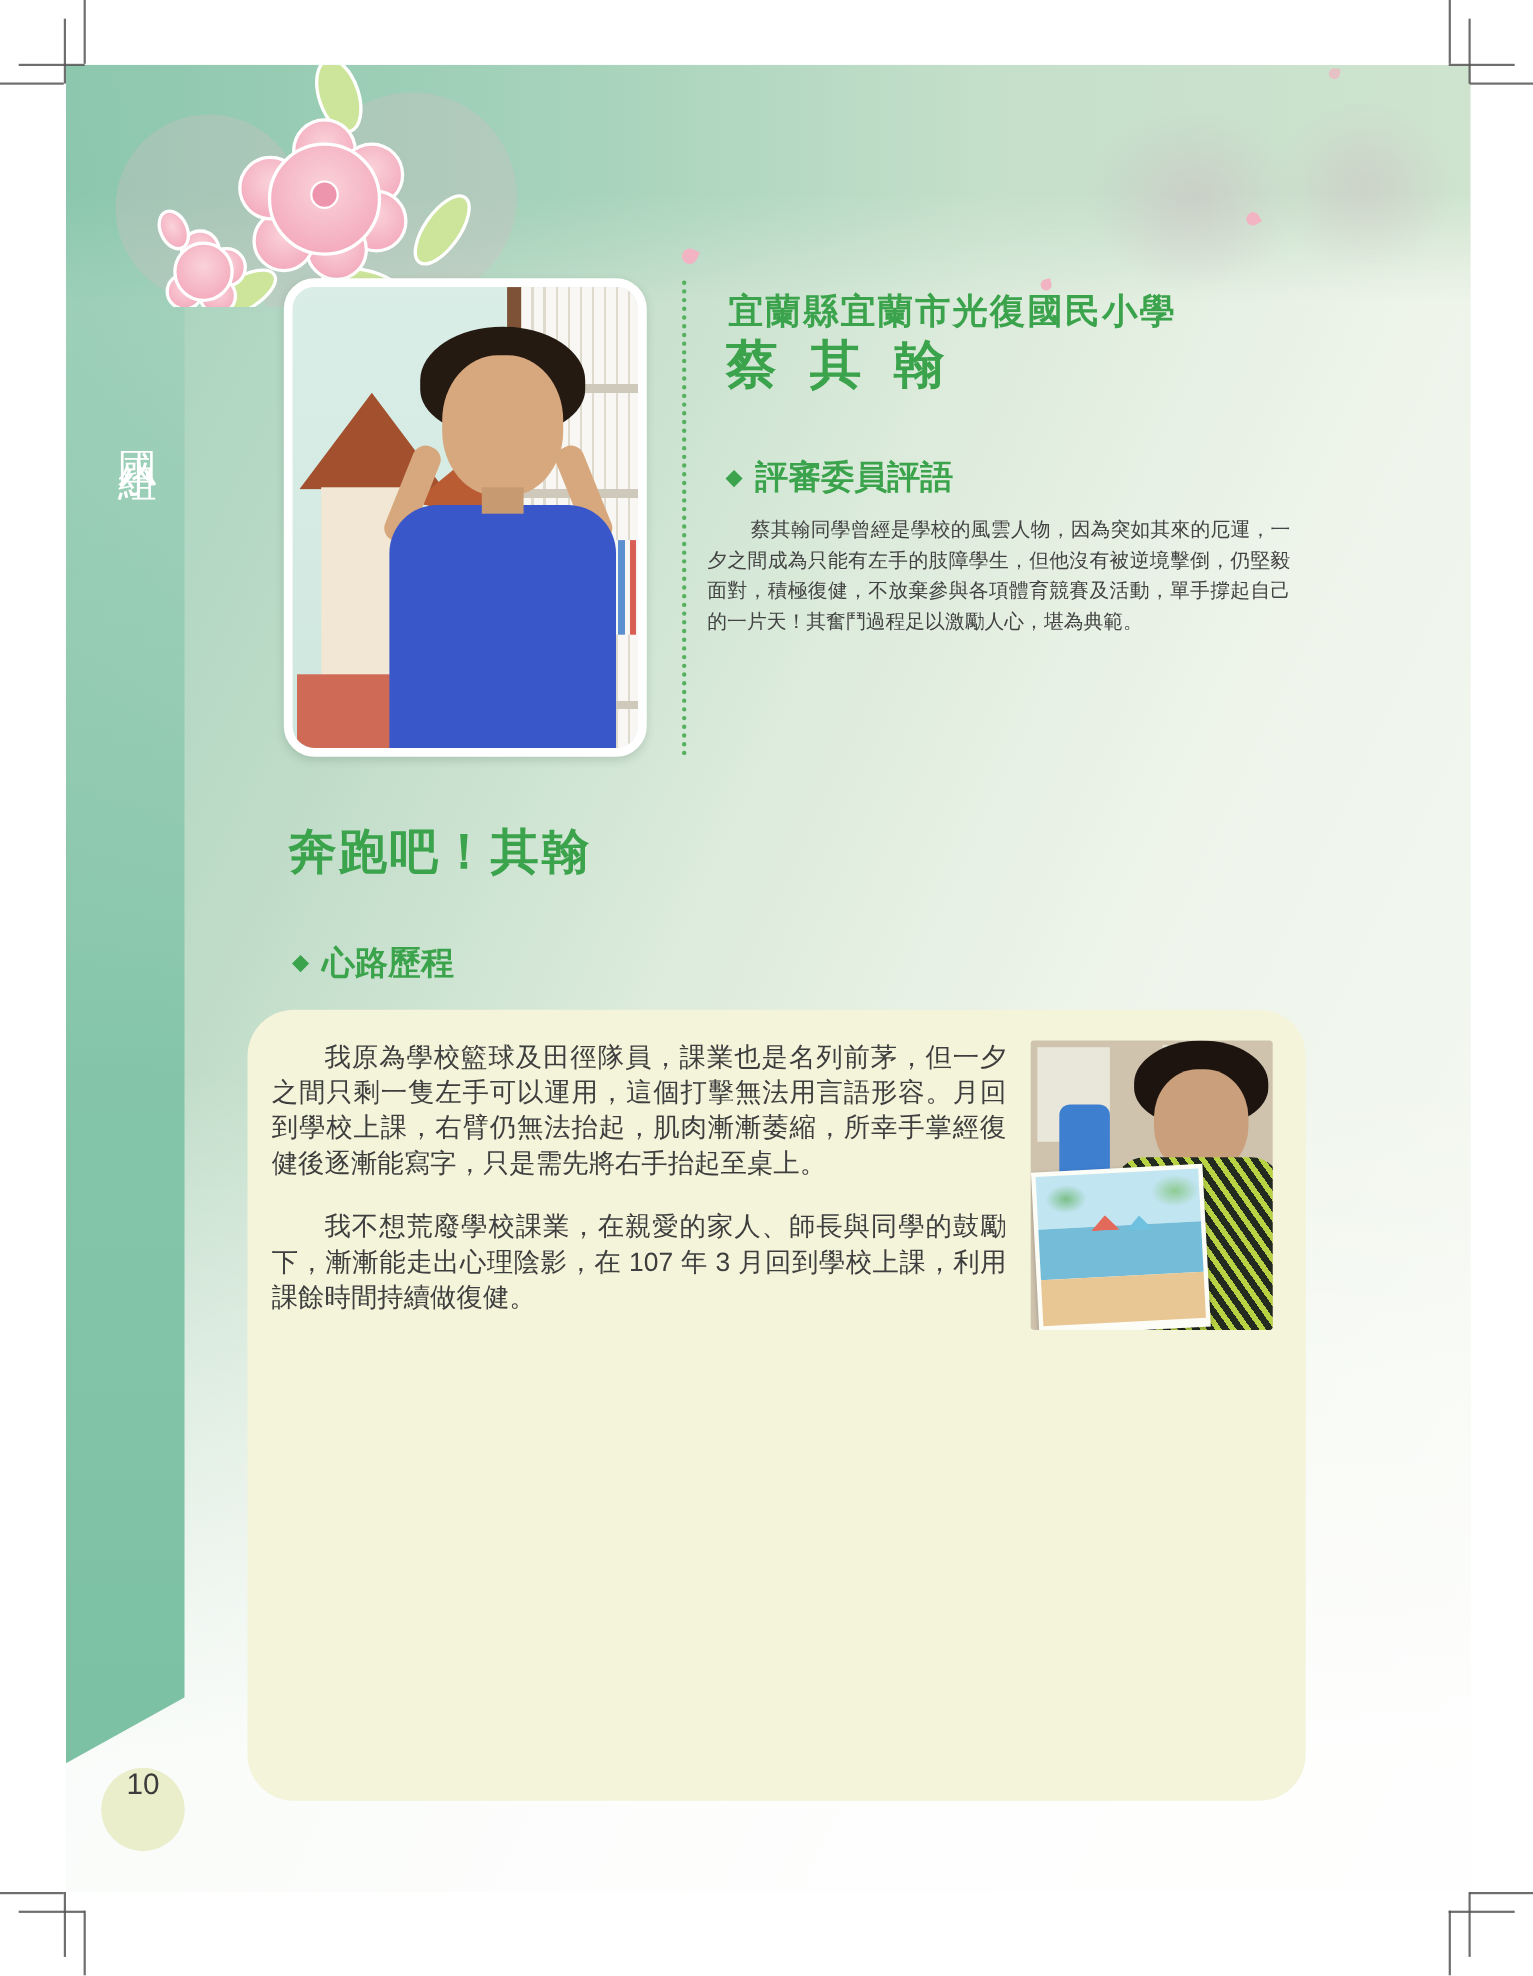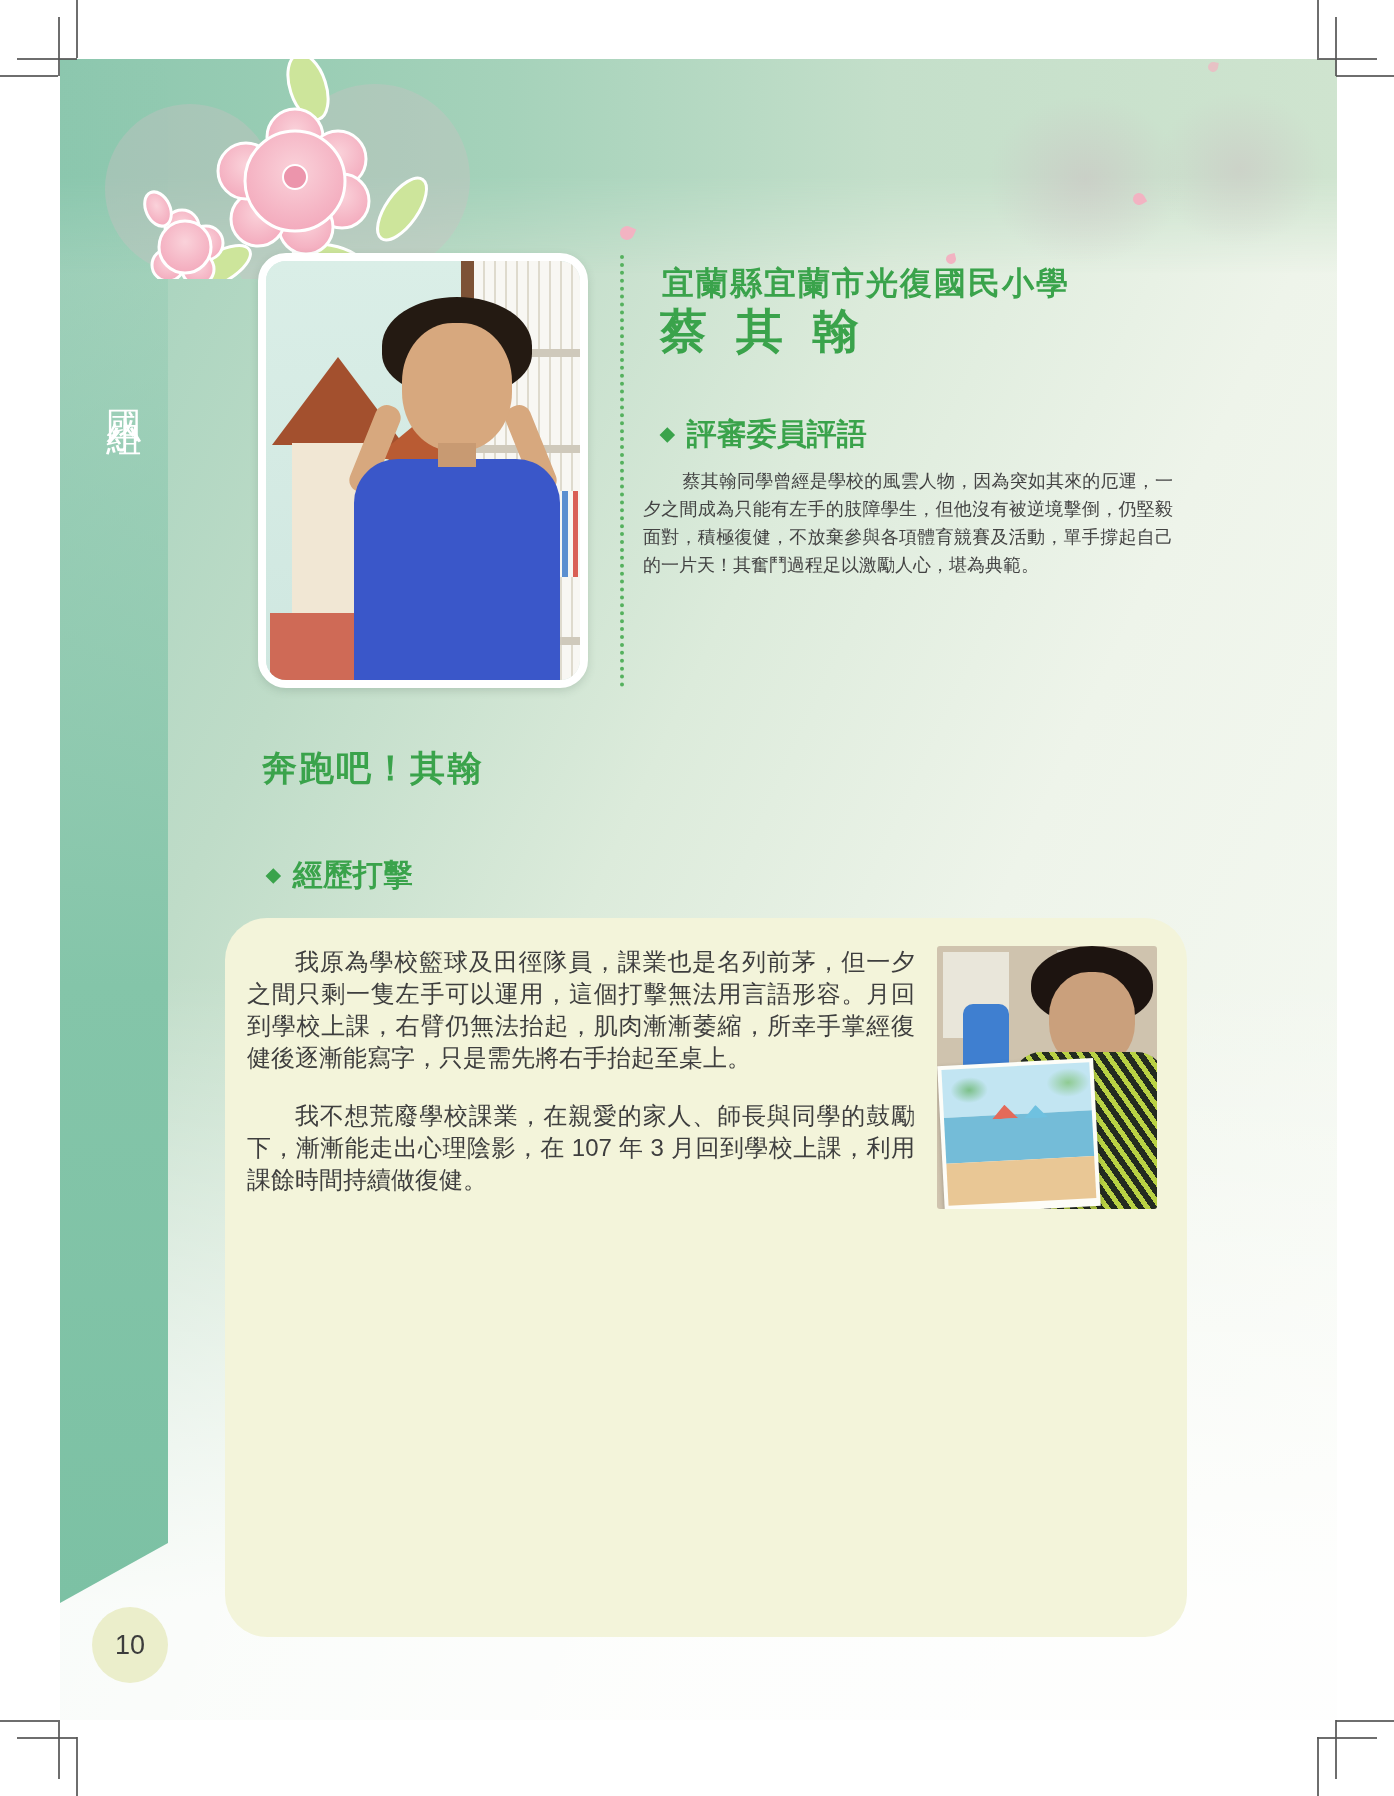--- a/index.html
+++ b/index.html
@@ -85,21 +85,21 @@
   .student-name{left:660px;top:300px;font-size:47px;font-weight:bold;color:var(--accent-green);letter-spacing:8px;}
   .sec-head{font-family:"Liberation Serif",serif;font-weight:bold;font-size:30px;color:var(--accent-green);}
   .sec-head .dia{font-size:19px;vertical-align:4px;margin-right:12px;}
   .judge-head{left:660px;top:414px;}
   .judge-text{
     left:643px;top:467px;width:530px;font-size:18px;line-height:28px;color:var(--text-gray);
     text-align:justify;text-indent:2.2em;margin:0;
   }
 
   
-  .article-title{left:262px;top:745px;font-size:35px;font-weight:bold;color:var(--accent-green);letter-spacing:2px;}
+  .article-title{left:262px;top:745px;font-size:44px;font-weight:bold;color:var(--accent-green);letter-spacing:2px;}
   .story-head{left:266px;top:855px;}
   .story-box{
     left:225px;top:918px;width:962px;height:719px;background:var(--box-bg);border-radius:42px;
     box-sizing:border-box;padding:28px 30px 30px 22px;
   }
   .story-box p{
     margin:0;font-size:24px;line-height:32px;color:#3e3e3e;text-align:justify;text-indent:2em;
   }
   .story-box p + p{margin-top:26px;}
   .photo2{
@@ -121,21 +121,21 @@
     background:radial-gradient(26px 18px at 18% 45%, #7cc089, rgba(0,0,0,0) 72%),
                radial-gradient(30px 20px at 85% 40%, #8fcb92, rgba(0,0,0,0) 72%),#c2e5f2;}
   .p2-sea{left:4px;top:52px;width:148px;height:46px;background:#74bcd8;}
   .p2-sand{left:4px;top:98px;width:148px;height:42px;background:#e9c795;}
   .p2-umb1{left:52px;top:42px;width:26px;height:14px;clip-path:polygon(50% 0,0 100%,100% 100%);background:#e36a5a;}
   .p2-umb2{left:84px;top:44px;width:24px;height:13px;clip-path:polygon(50% 0,0 100%,100% 100%);background:#6fc1e0;}
 
   
   .page-circle{
     left:92px;top:1607px;width:76px;height:76px;border-radius:50%;background:#ebeecb;
-    display:flex;align-items:center;justify-content:center;font-size:27px;color:#3c3c3c;
+    display:flex;align-items:flex-start;justify-content:center;font-size:27px;color:#3c3c3c;
   }
 </style>
 </head>
 <body>
 
 <div class="abs page-bg"></div>
 <div class="abs top-band"></div>
 <div class="abs side-band"></div>
 <div class="abs ghost-flowers"></div>
 
@@ -230,21 +230,21 @@
 
 <div class="abs school">宜蘭縣宜蘭市光復國民小學</div>
 <div class="abs student-name">蔡 其 翰</div>
 <div class="abs sec-head judge-head">
   <span class="dia">◆</span><span>評審委員評語</span>
 </div>
 <p class="abs judge-text">蔡其翰同學曾經是學校的風雲人物，因為突如其來的厄運，一夕之間成為只能有左手的肢障學生，但他沒有被逆境擊倒，仍堅毅面對，積極復健，不放棄參與各項體育競賽及活動，單手撐起自己的一片天！其奮鬥過程足以激勵人心，堪為典範。</p>
 
 <div class="abs article-title">奔跑吧！其翰</div>
 <div class="abs sec-head story-head">
-  <span class="dia">◆</span><span>經歷打擊</span>
+  <span class="dia">◆</span><span>心路歷程</span>
 </div>
 
 <div class="abs story-box">
   <div class="photo2">
     <div class="p2-window1"></div>
     <div class="p2-window2"></div>
     <div class="p2-kid"></div>
     <div class="p2-stool"></div>
     <div class="p2-hair"></div>
     <div class="p2-face"></div>

